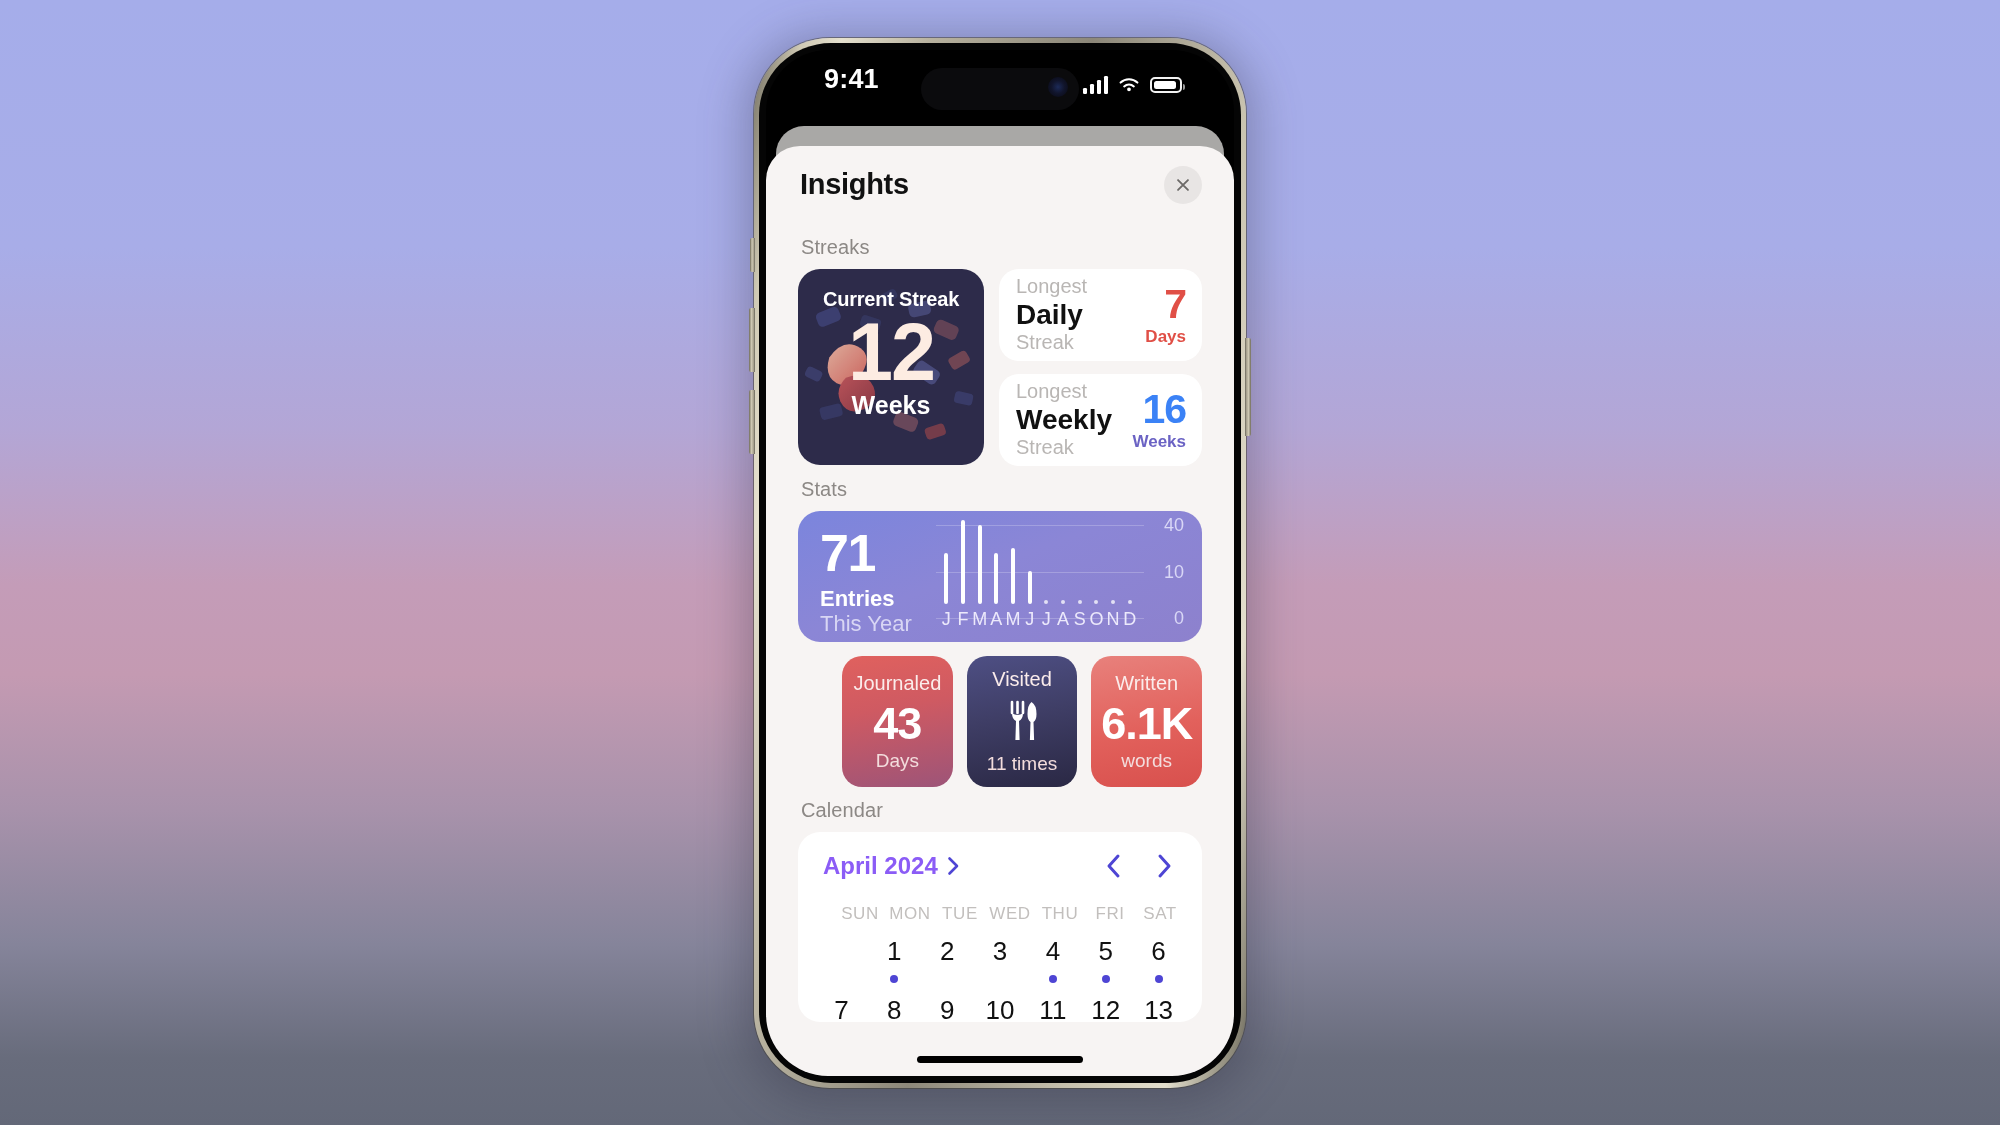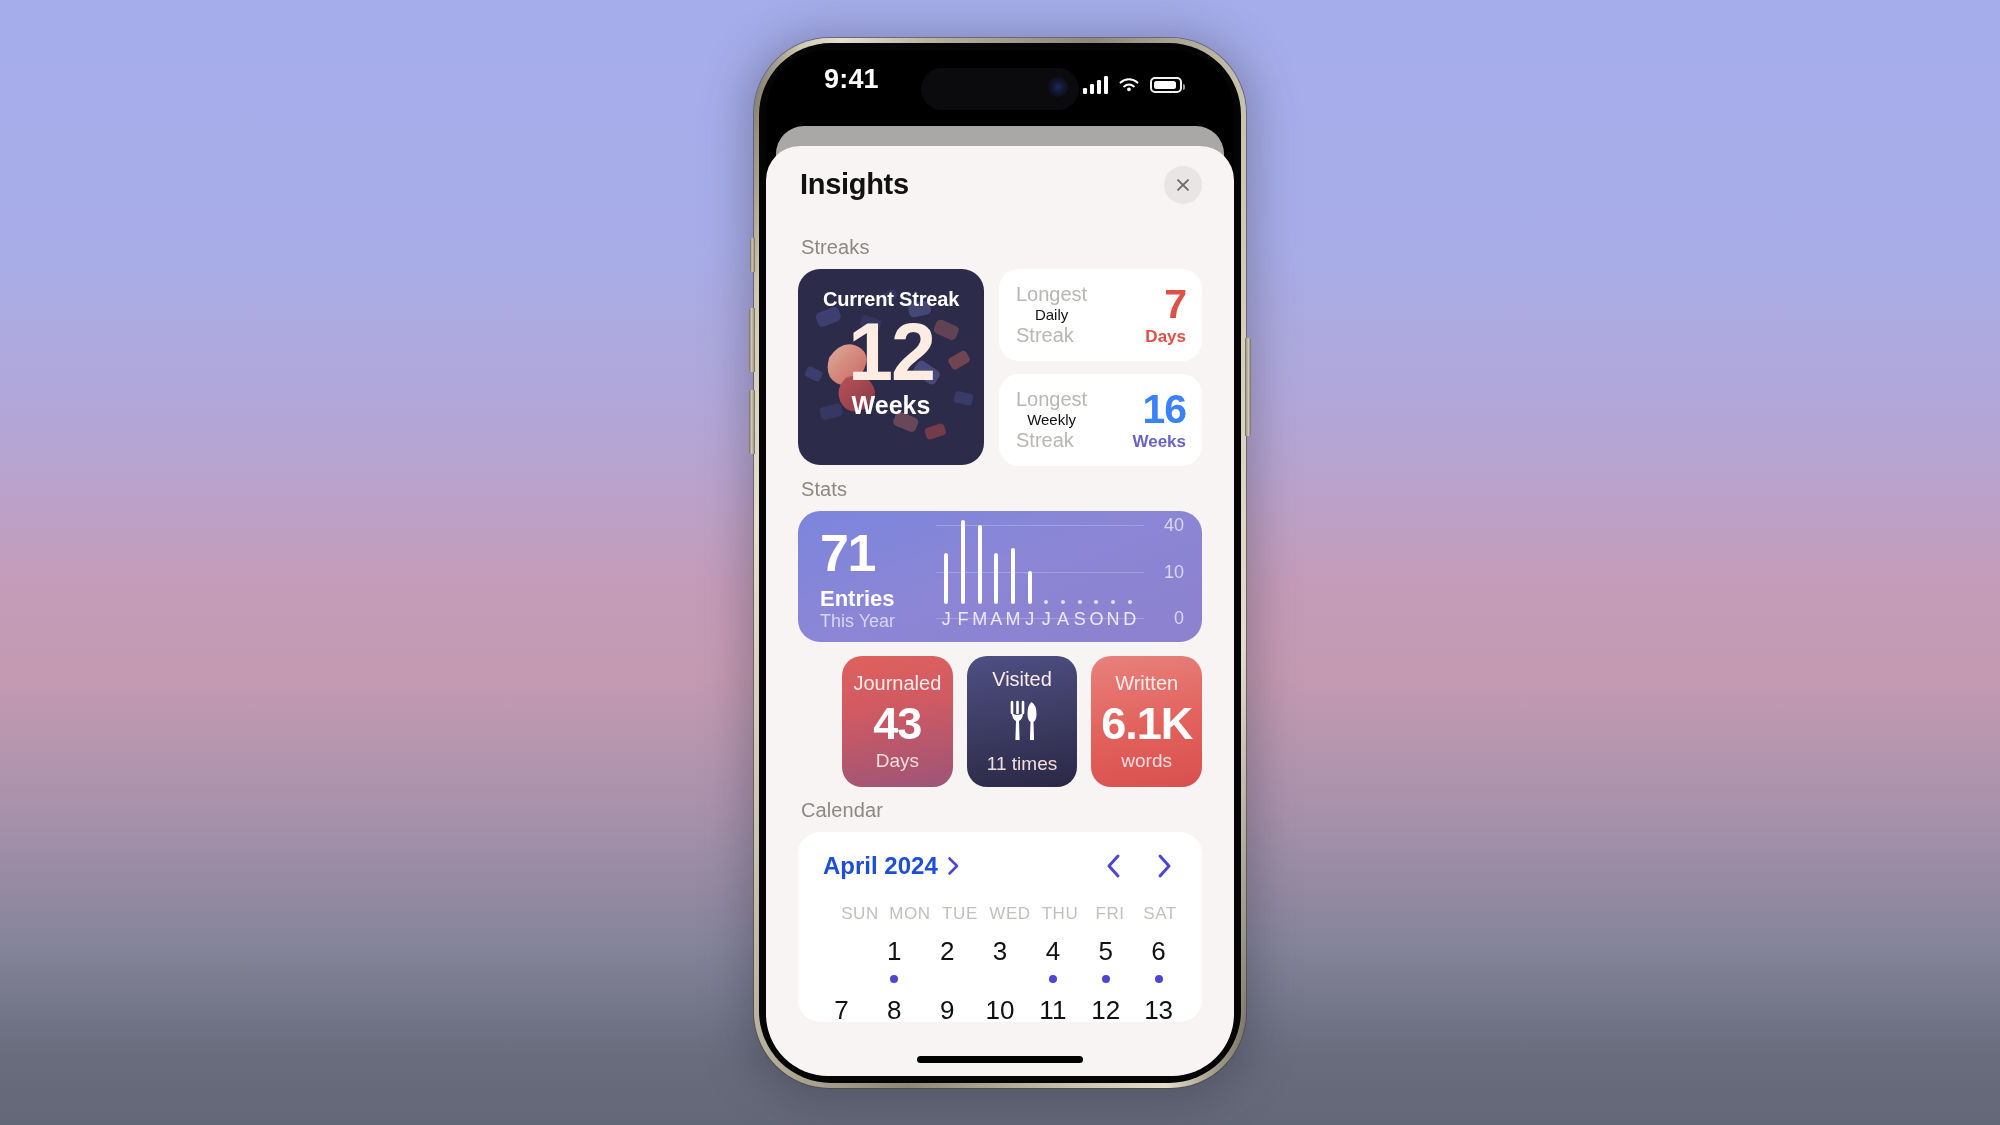--- a/index.html
+++ b/index.html
@@ -139,35 +139,35 @@
   .cs-unit{ position:relative; z-index:2; font-size:25px; font-weight:bold; margin-top:-2px; }
 
   .streak-col{ display:flex; flex-direction:column; gap:13px; }
   .streak-card{
     width:203px; height:92px; border-radius:20px; background:#fff;
     display:flex; align-items:center; justify-content:space-between;
     padding:0 16px 0 17px;
   }
   .sc-left{ line-height:1.17; }
   .sc-l1,.sc-l3{ font-size:20px; color:#b9b6b4; }
-  .sc-l2{ font-size:15px; font-weight:normal; color:#111;text-align:center; }
+  .sc-l2{ font-size:28px; font-weight:bold; color:#111; }
   .sc-right{ text-align:right; }
   .sc-num{ font-size:41px; font-weight:bold; line-height:1; letter-spacing:-1px; }
   .sc-unit{ font-size:17px; font-weight:bold; margin-top:2px; }
 
   
   .entries-card{
     position:relative; height:131px; border-radius:22px;
     background:linear-gradient(160deg,#7b85dd 0%,#8b86d6 45%,#8d81cd 100%);
     overflow:hidden; color:#fff;
   }
   .ec-left{ position:absolute; left:22px; top:18px; }
   .ec-num{ font-size:52px; font-weight:bold; line-height:.95; letter-spacing:-1.5px; }
   .ec-l1{ font-size:22px; font-weight:bold; margin-top:8px; }
-  .ec-l2{ font-size:18px; color:#d8d6f4; margin-top:-1px; }
+  .ec-l2{ font-size:22px; color:#d8d6f4; margin-top:-1px; }
 
   .chart{ position:absolute; left:138px; right:18px; top:14px; bottom:10px; }
   .grid-line{ position:absolute; left:0; right:40px; height:1px; background:rgba(255,255,255,.22); }
   .ylab{ position:absolute; right:0; font-size:18px; color:#d9d7f6; transform:translateY(-50%); width:34px; text-align:right; }
   .bars-area{ position:absolute; left:2px; right:46px; top:0; bottom:28px; display:flex; align-items:flex-end; justify-content:space-between; }
   .bar-slot{ flex:1; display:flex; justify-content:center; align-items:flex-end; height:100%; }
   .bar{ width:4px; background:#fff; border-radius:2px; }
   .bar.zero{ height:4px; width:4px; border-radius:50%; background:rgba(255,255,255,.75); }
   .xlabels{ position:absolute; left:2px; right:46px; bottom:2px; display:flex; justify-content:space-between; }
   .xlabels span{ flex:1; text-align:center; font-size:18px; color:#ece9fb; }
@@ -186,21 +186,21 @@
   .t-num{ font-size:45px; font-weight:bold; line-height:1; margin:6px 0 4px; letter-spacing:-1px; }
   .t-bot{ font-size:19px; color:#f3dddd; }
   .t-icon{ margin:8px 0 6px; }
 
   
   .cal-card{
     margin-top:4px; background:#fff; border-radius:22px;
     padding:20px 17px 0 17px; height:190px; overflow:hidden;
   }
   .cal-head{ display:flex; align-items:center; justify-content:space-between; padding:0 6px 0 8px; }
-  .cal-month{ display:flex; align-items:center; gap:9px; font-size:24px; font-weight:bold; color:#1d4ed8; cursor:pointer; }
+  .cal-month{ display:flex; align-items:center; gap:9px; font-size:24px; font-weight:bold; color:#8b5cf6; cursor:pointer; }
   .cal-nav{ display:flex; gap:34px; padding-right:6px; }
   .chev{ cursor:pointer; }
   .dow-row{ display:flex; margin-top:24px;margin-left:20px; }
   .dow-row div{ flex:1; text-align:center; font-size:17px; color:#c2bfbd; letter-spacing:.6px; }
   .date-row{ display:flex; margin-top:12px; }
   .date-cell{ flex:1; display:flex; flex-direction:column; align-items:center; }
   .date-num{ font-size:26px; color:#111; }
   .date-num.empty{ visibility:hidden; }
   .dot{ width:8px; height:8px; border-radius:50%; background:#4e45d4; margin-top:8px; }
   .dot.off{ background:transparent; }

